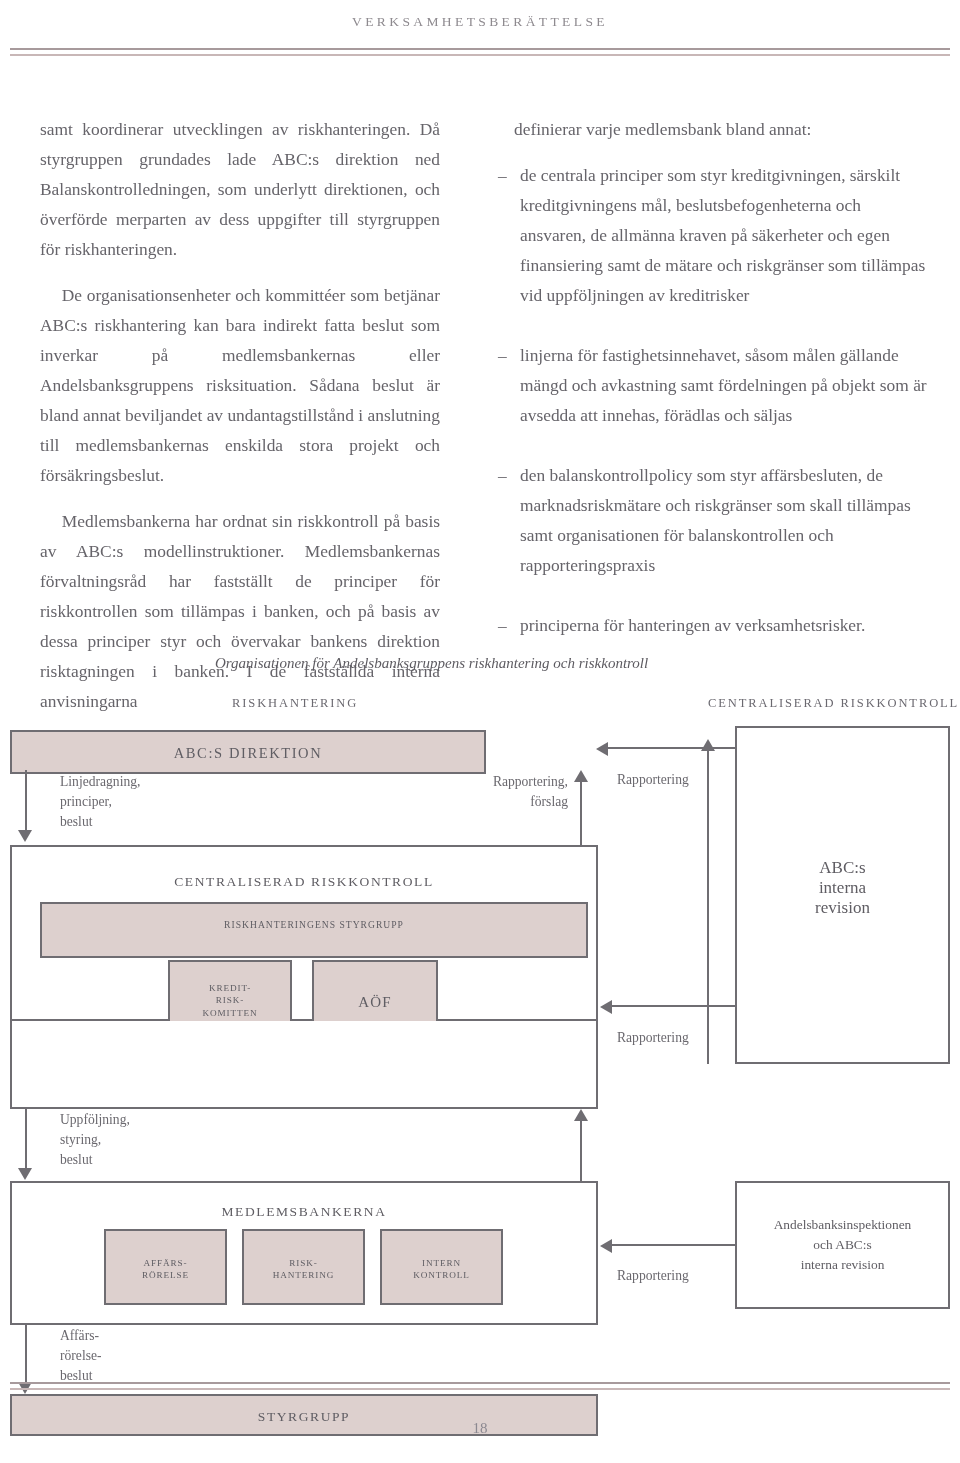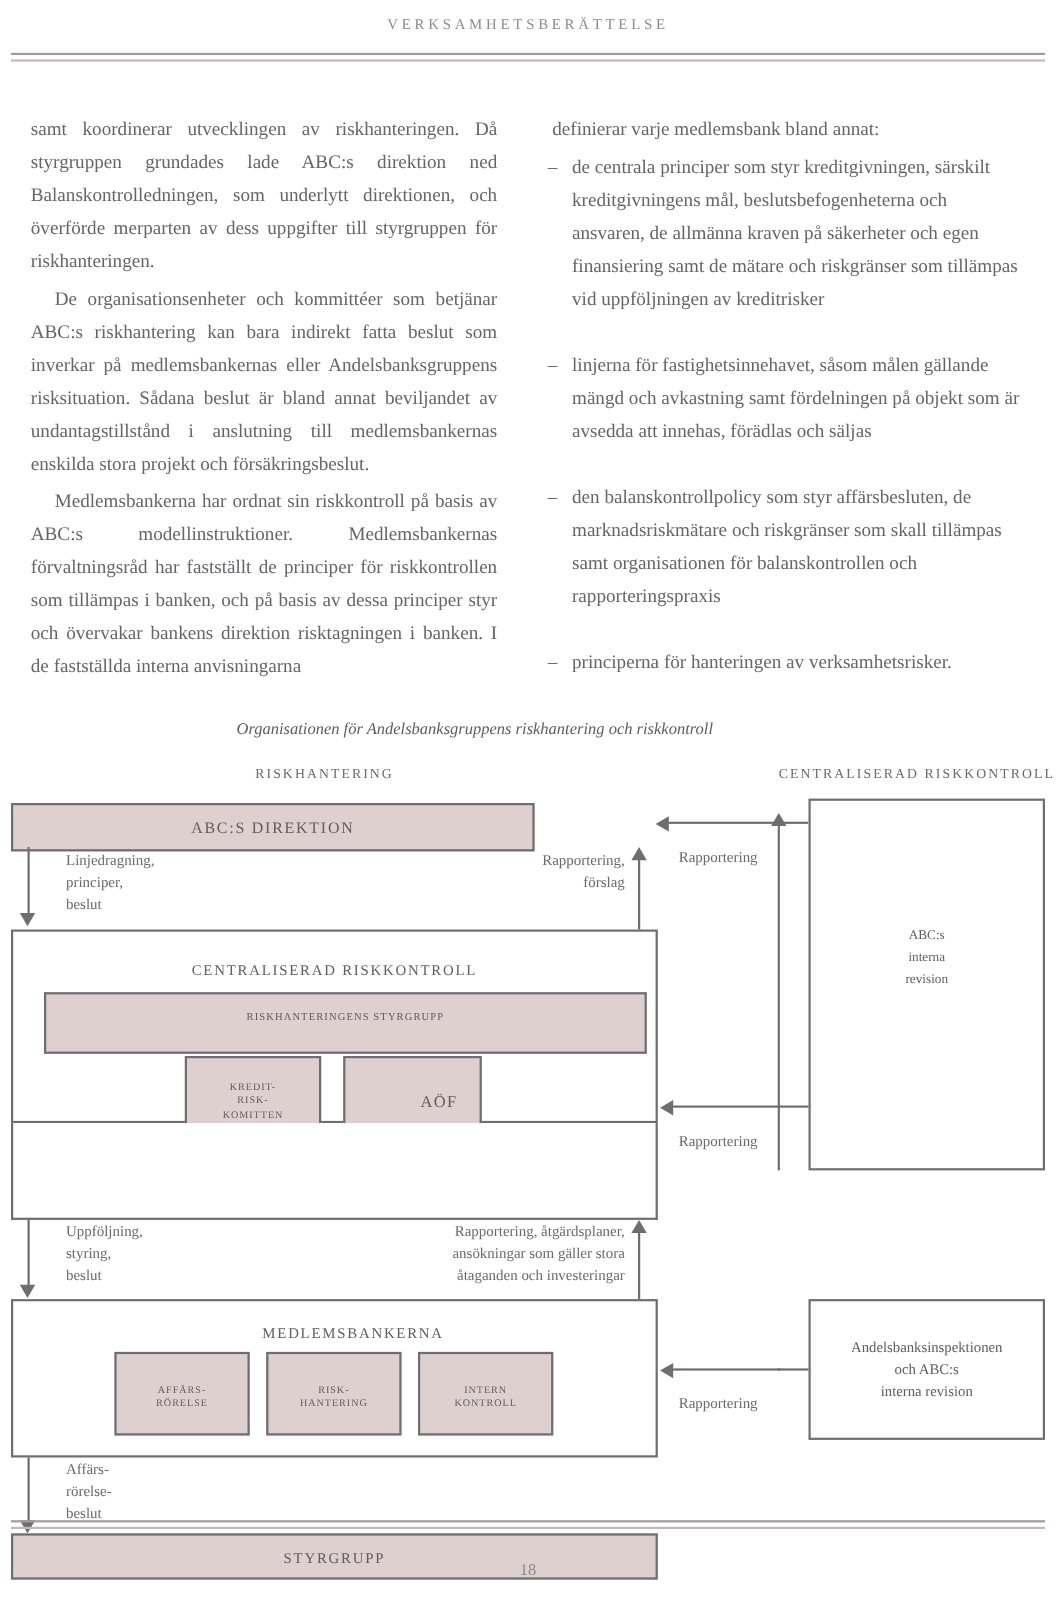--- a/index.html
+++ b/index.html
@@ -19,21 +19,21 @@
   .rule-top{position:absolute;left:10px;width:940px;}
   .rule-top .l1{position:absolute;top:0;left:0;width:940px;height:2px;background:#a79a9c;}
   .rule-top .l2{position:absolute;top:6px;left:0;width:940px;height:2px;background:#c8b7b7;}
 
   
   .col{
     position:absolute;top:98px;width:432px;
     font-size:17.4px;line-height:30.0px;color:#66646a;
     text-align:justify;
   }
-  .col p{margin:4px;}
+  .col p{margin:16px;}
   .col p.ind{text-indent:1.25em;}
   .col-left{left:24px;}
   .col-right{left:498px;text-align:left;}
   .bullet{
     position:relative;padding-left:22px;margin:0 0 30px 0;line-height:30.0px;
   }
   .bullet .dash{position:absolute;left:0;top:0;}
   .lead{margin:0 0 30px 0;}
 
   
@@ -54,21 +54,21 @@
   .bx .cap{
     position:absolute;left:0;width:100%;text-align:center;color:#5f5d63;
     white-space:pre-line;line-height:1.35;
   }
 
   
   .cap-lg{font-size:14.5px;letter-spacing:1.6px;}
   .cap-md{font-size:13.5px;letter-spacing:1.6px;}
   .cap-sm{font-size:9.6px;letter-spacing:1.0px;}
   .cap-xs{font-size:9.2px;letter-spacing:0.9px;}
-  .cap-aof{font-size:15px;letter-spacing:1.2px;padding-left:24px;}
+  .cap-aof{font-size:15px;letter-spacing:1.2px;}
 
   
   .ln{position:absolute;background:#6f6d72;}
   .ah{position:absolute;width:0;height:0;}
   .ah.down{border-left:7px solid transparent;border-right:7px solid transparent;border-top:12px solid #6f6d72;}
   .ah.up{border-left:7px solid transparent;border-right:7px solid transparent;border-bottom:12px solid #6f6d72;}
   .ah.left{border-top:7px solid transparent;border-bottom:7px solid transparent;border-right:12px solid #6f6d72;}
 
   .note{
     position:absolute;font-size:13.6px;line-height:20px;color:#6a686e;
@@ -168,45 +168,42 @@
 
     <div class="bx fill" style="left:312px;top:320px;width:126px;height:80px;">
       <div class="cap cap-aof" style="top:30px;">AÖF</div>
     </div>
 
     <div class="bx fill" style="left:30px;top:410px;width:548px;height:42px;">
       <div class="cap" style="top:13px;font-size:10.6px;letter-spacing:1.0px;">ABC:s RISKHANTERINGSTJÄNSTER</div>
     </div>
 
     <div class="bx white" style="left:735px;top:86px;width:215px;height:338px;">
-      <div class="cap" style="top:112px;font-size:12px;line-height:20px;">ABC:s
+      <div class="cap" style="top:130px;font-size:17px;line-height:20px;">ABC:s
 interna
 revision</div>
     </div>
 
     <div class="ln" style="left:610px;top:365px;width:125px;height:2px;"></div>
     <div class="ah left" style="left:600px;top:360px;"></div>
     <div class="note" style="left:617px;top:388px;">Rapportering</div>
 
     <div class="bx white" style="left:10px;top:381px;width:588px;height:88px;border-top:none;"></div>
 
     <div class="ln" style="left:25px;top:469px;width:2px;height:62px;"></div>
     <div class="ah down" style="left:18px;top:528px;"></div>
     <div class="note" style="left:60px;top:470px;">Uppföljning,
 styring,
 beslut</div>
 
     <div class="ln" style="left:580px;top:480px;width:2px;height:62px;"></div>
     <div class="ah up" style="left:574px;top:469px;"></div>
-    <div class="note r" style="left:355px;top:470px;width:213px;">Rapportering, åtgärdsplaner,
-ansökningar som gäller stora
-åtaganden och investeringar</div>
 
     <div class="bx white" style="left:10px;top:541px;width:588px;height:144px;">
-      <div class="cap cap-md" style="top:20px;margin-left:17px;">MEDLEMSBANKERNA</div>
+      <div class="cap cap-md" style="top:20px;">MEDLEMSBANKERNA</div>
     </div>
 
     <div class="bx fill" style="left:104px;top:589px;width:123px;height:76px;">
       <div class="cap cap-xs" style="top:26px;">AFFÄRS-
 RÖRELSE</div>
     </div>
     <div class="bx fill" style="left:242px;top:589px;width:123px;height:76px;">
       <div class="cap cap-xs" style="top:26px;">RISK-
 HANTERING</div>
     </div>

